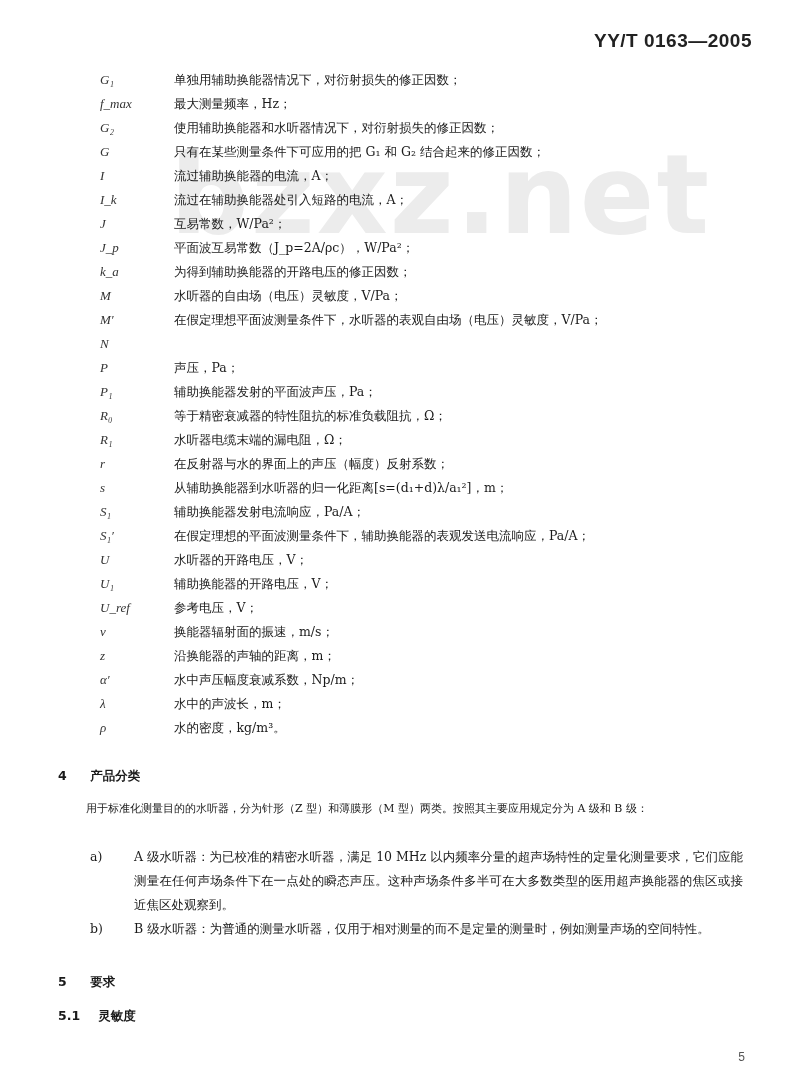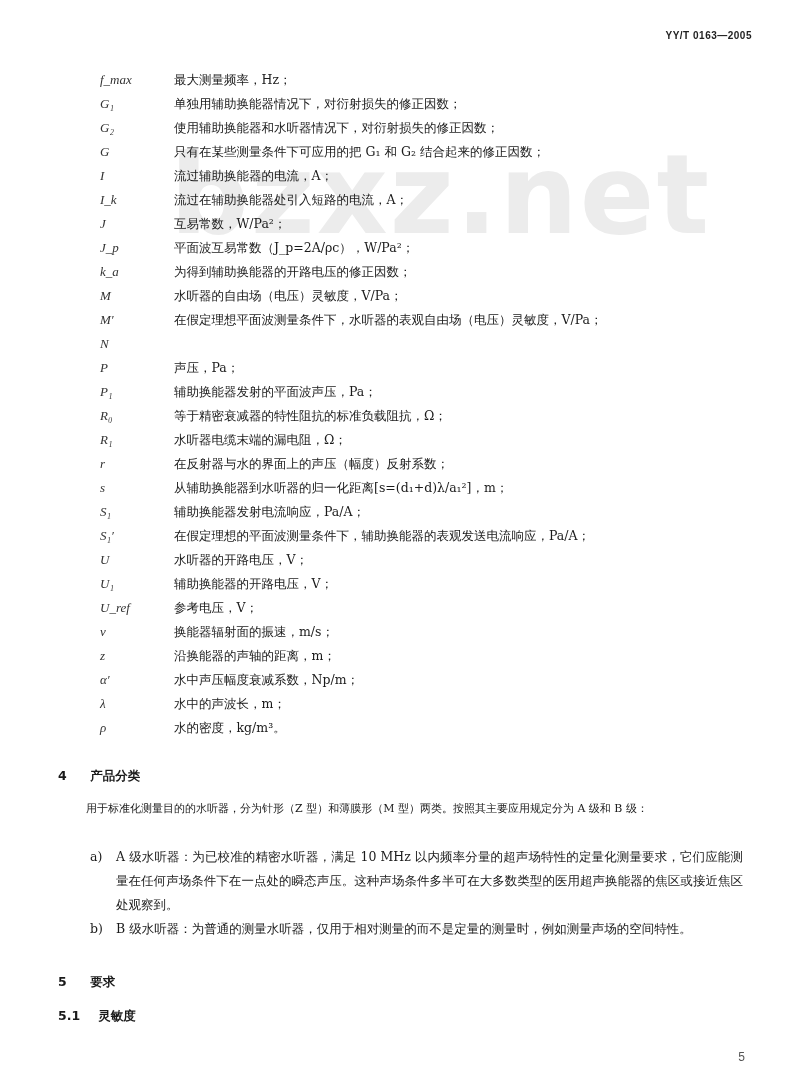--- a/index.html
+++ b/index.html
@@ -4,21 +4,21 @@
 <style>
   html, body { margin: 0; padding: 0; background: #ffffff; }
   body {
     width: 800px; height: 1078px; position: relative; overflow: hidden;
     font-family: "DejaVu Serif", "Liberation Serif", serif;
     color: #1a1a1a;
   }
   .header-code {
     position: absolute; top: 30px; right: 48px;
     font-family: "Liberation Sans", "DejaVu Sans", sans-serif;
-    font-size: 10px; font-weight: bold; letter-spacing: 0.5px; color: #222;
+    font-size: 19px; font-weight: bold; letter-spacing: 0.5px; color: #222;
   }
   .watermark {
     position: absolute; left: 170px; top: 140px;
     font-family: "DejaVu Sans", sans-serif; font-weight: bold;
     font-size: 110px; color: #ececec; letter-spacing: 2px;
     line-height: 1; z-index: 0; user-select: none;
   }
   .symbols {
     position: absolute; left: 0; top: 68px; width: 800px; z-index: 1;
     list-style: none; margin: 0; padding: 0;
@@ -40,41 +40,41 @@
   .para {
     position: absolute; left: 58px; width: 685px;
     font-size: 11px; line-height: 24px; text-indent: 28px;
     text-align: justify;
   }
   .item {
     position: absolute; left: 90px; width: 653px; font-size: 12.5px;
     line-height: 24px;
   }
   .item .marker { position: absolute; left: 0; top: 0; }
-  .item .body { margin-left: 26px; text-align: justify; }
+  .item .body { margin-left: 44px; text-align: justify; }
   .page-num {
     position: absolute; right: 55px; top: 1050px;
     font-family: "Liberation Sans", sans-serif; font-size: 12px; color: #555;
   }
 </style>
 </head>
 <body>
 
 <div class="header-code">YY/T 0163—2005</div>
 
 <div class="watermark">bzxz.net</div>
 
 <ul class="symbols" id="symbol-list">
     <li>
+      <span class="sym">G₁</span>
+      <span class="def">单独用辅助换能器情况下，对衍射损失的修正因数；</span>
+    </li>
+    <li>
       <span class="sym">f_max</span>
       <span class="def">最大测量频率，Hz；</span>
-    </li>
-    <li>
-      <span class="sym">G₁</span>
-      <span class="def">单独用辅助换能器情况下，对衍射损失的修正因数；</span>
     </li>
     <li>
       <span class="sym">G₂</span>
       <span class="def">使用辅助换能器和水听器情况下，对衍射损失的修正因数；</span>
     </li>
     <li>
       <span class="sym">G</span>
       <span class="def">只有在某些测量条件下可应用的把 G₁ 和 G₂ 结合起来的修正因数；</span>
     </li>
     <li>

